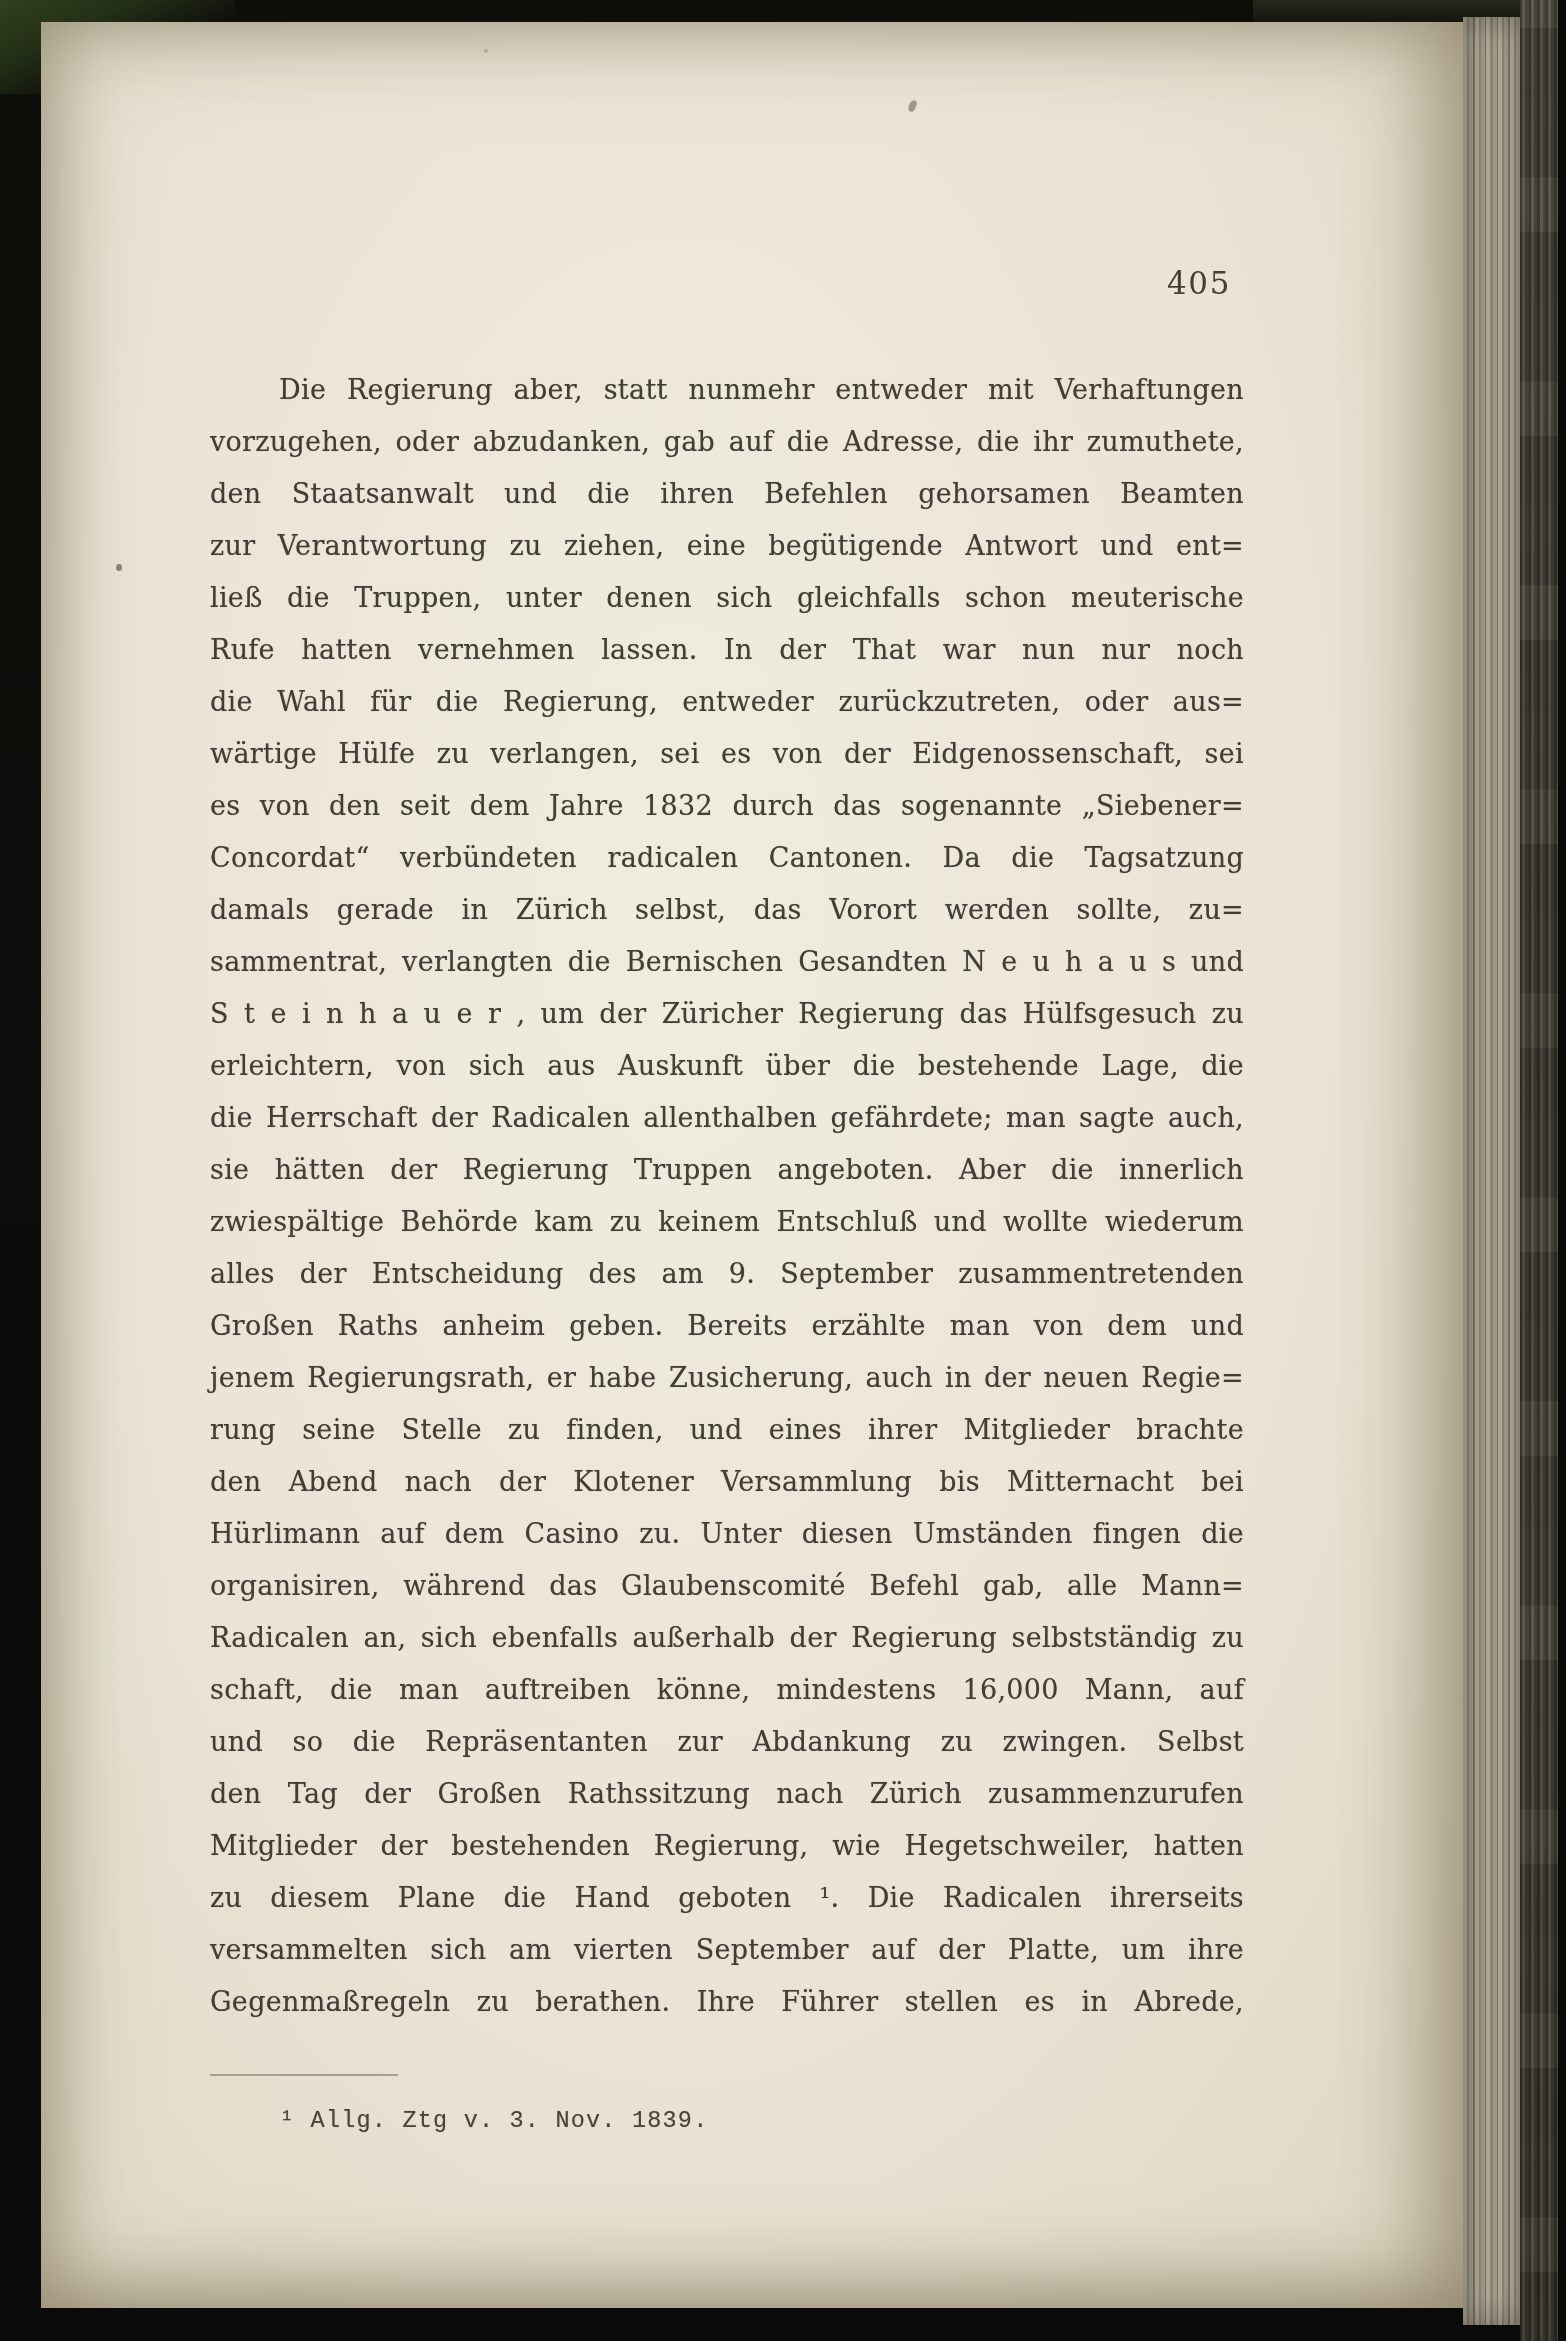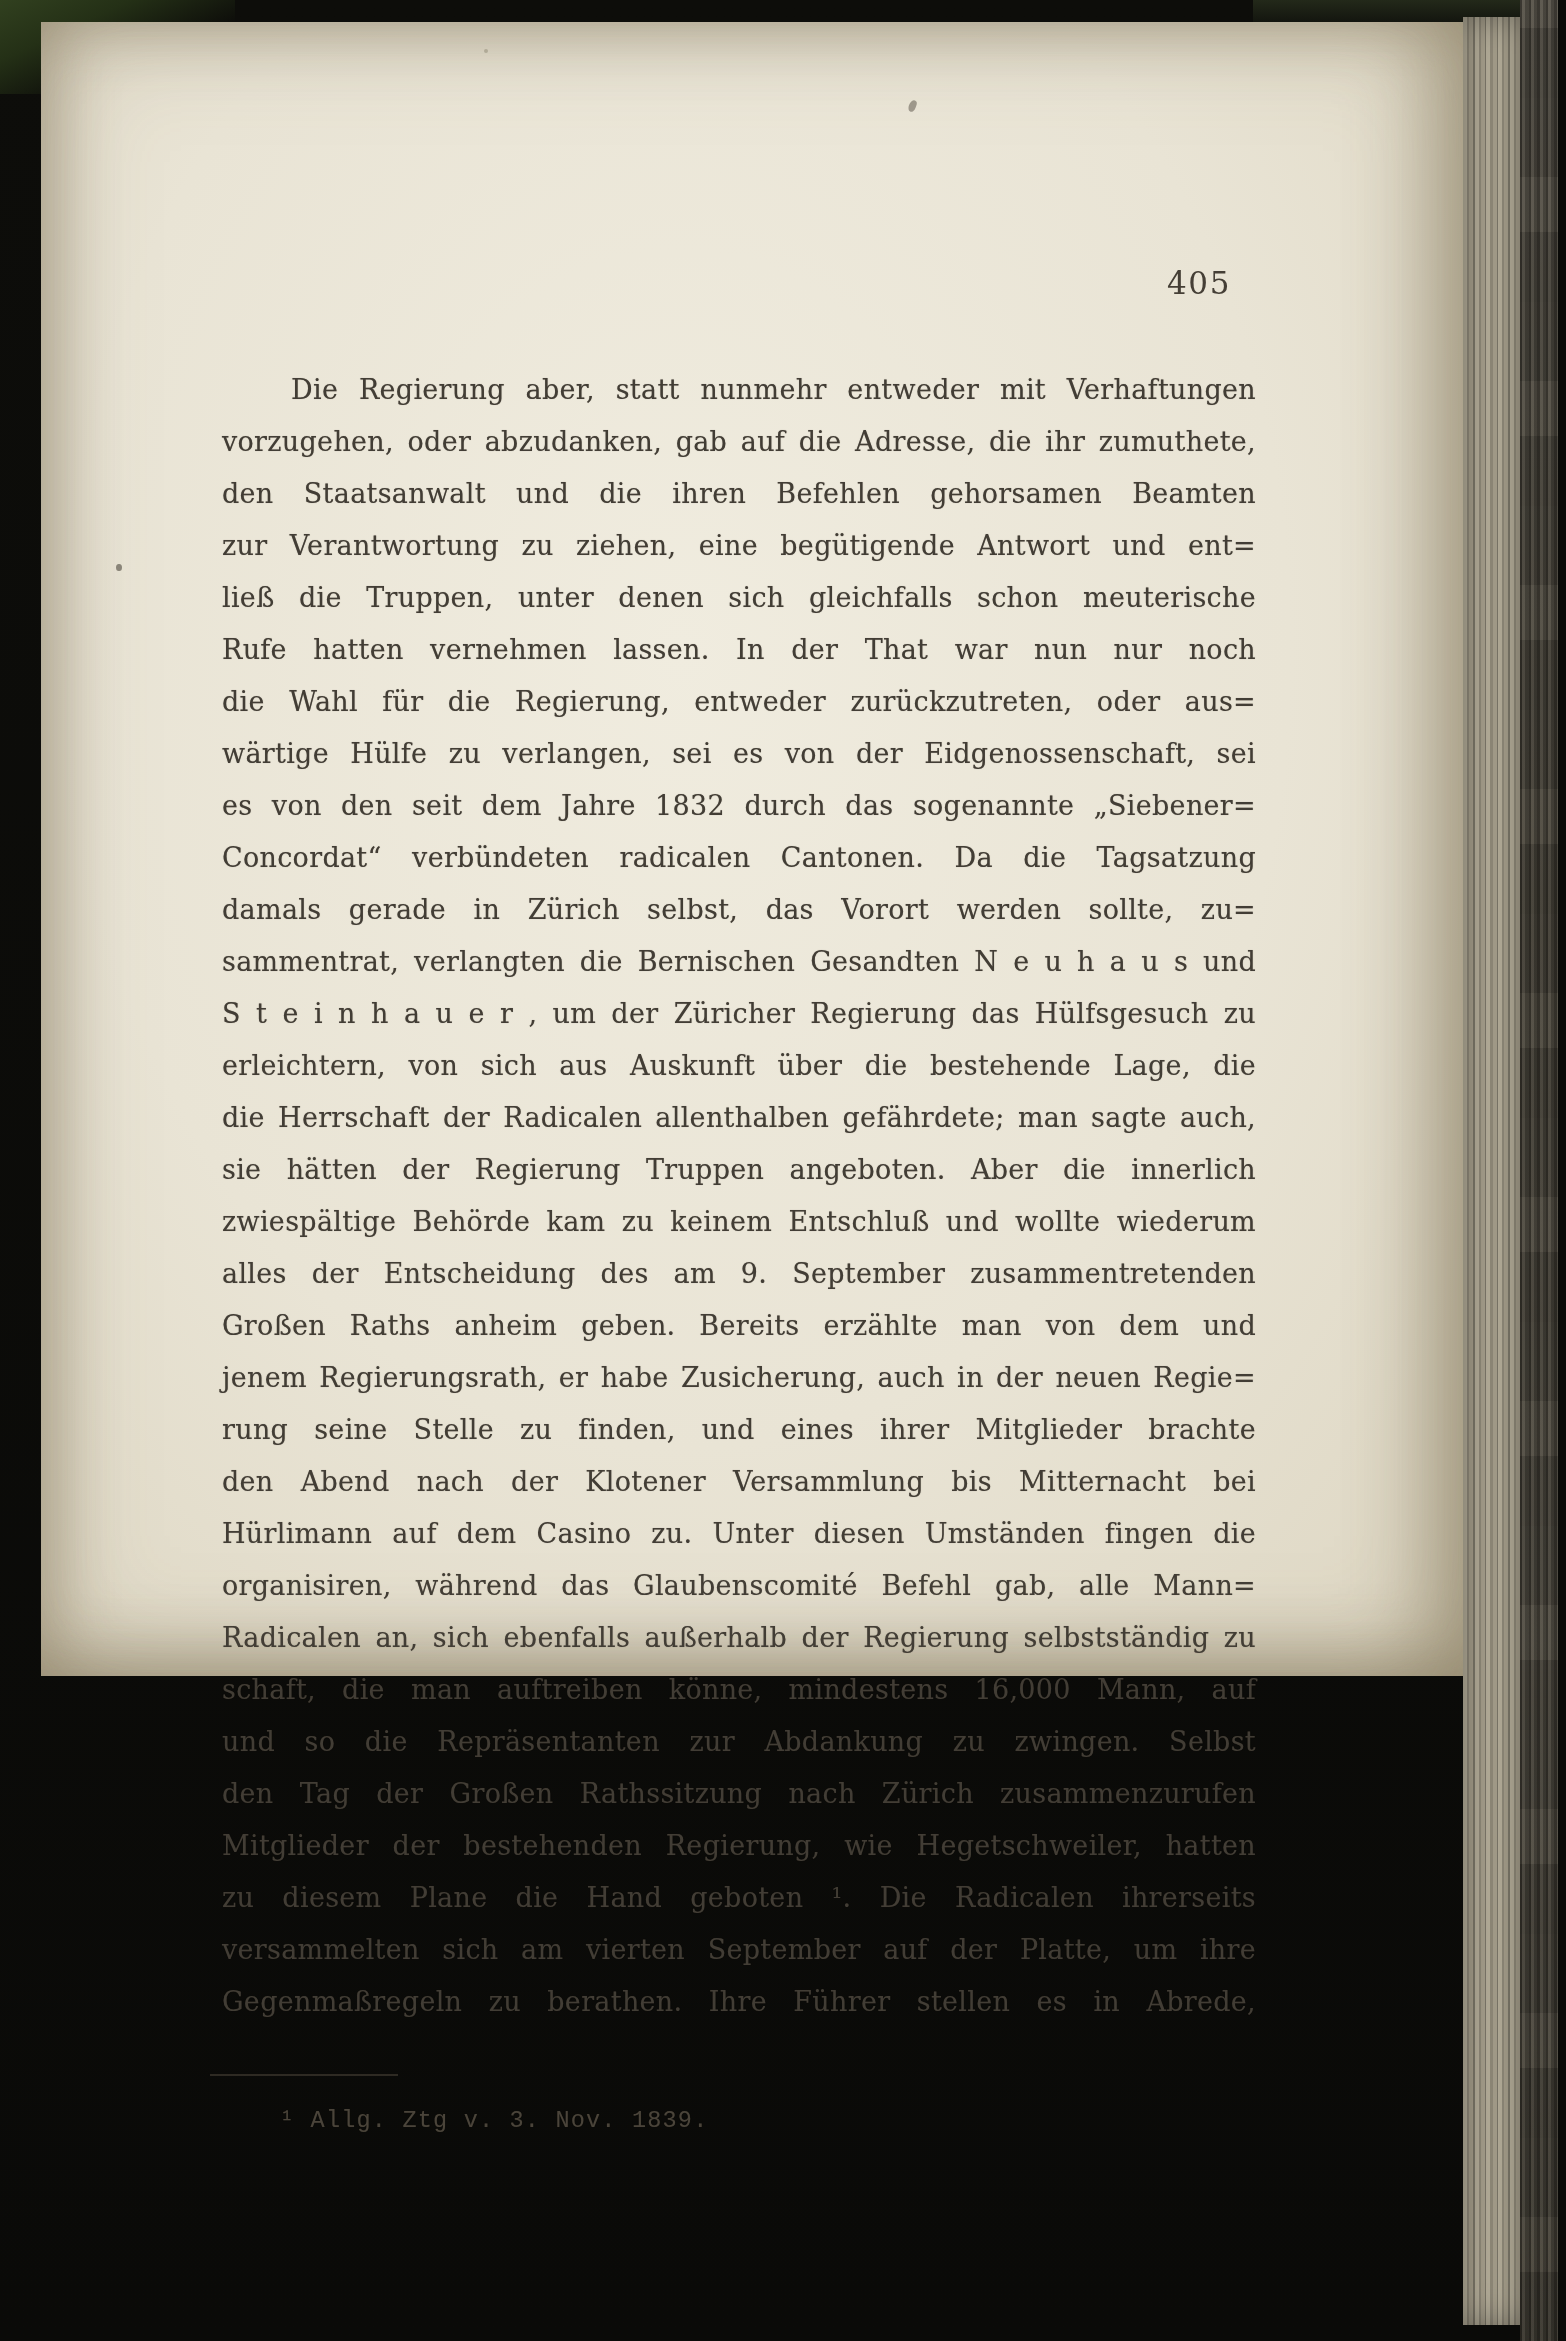--- a/index.html
+++ b/index.html
@@ -21,42 +21,41 @@
     background: linear-gradient(155deg, #31401f 0%, #243016 30%, rgba(10,10,8,0) 65%);
   }
   .cover-corner-right {
     position: absolute; left: 1253px; top: 0;
     width: 313px; height: 31px;
     background: linear-gradient(180deg, #23291a 0%, rgba(10,10,8,0) 100%);
   }
   
   .page {
     position: absolute; left: 41px; top: 22px;
-    width: 1422px; height: 1654px;
+    width: 1422px; height: 2286px;
     background: #eae5d7;
     background-image: radial-gradient(ellipse at 45% 38%, #f0ecdf 0%, #e9e4d5 55%, #ddd6c2 100%);
     box-shadow:
       inset 0 0 117px rgba(120,105,75,.28),
       inset -43px 0 74px rgba(105,92,62,.32),
       inset 27.4px 0 55px rgba(105,92,62,.20),
       inset 0 -31px 63px rgba(110,98,70,.18);
   }
   .page-number {
     position: absolute; left: 1065px; top: 243px;
     width: 125px;
     text-align: right;
     font-size: 31px;
     color: #453f36;
     letter-spacing: 1.6px;
   }
   .text-block {
     position: absolute; left: 169px; top: 342px;
     width: 1034px;
     color: #423d35;
-    margin-left: 12px;
   }
   .line {
     font-size: 27px;
     line-height: 52px;
     text-align: justify;
     text-align-last: justify;
     -moz-text-align-last: justify;
     letter-spacing: 0.3px;
     text-shadow: 0 0 0.8px rgba(62,54,42,.45);
   }

